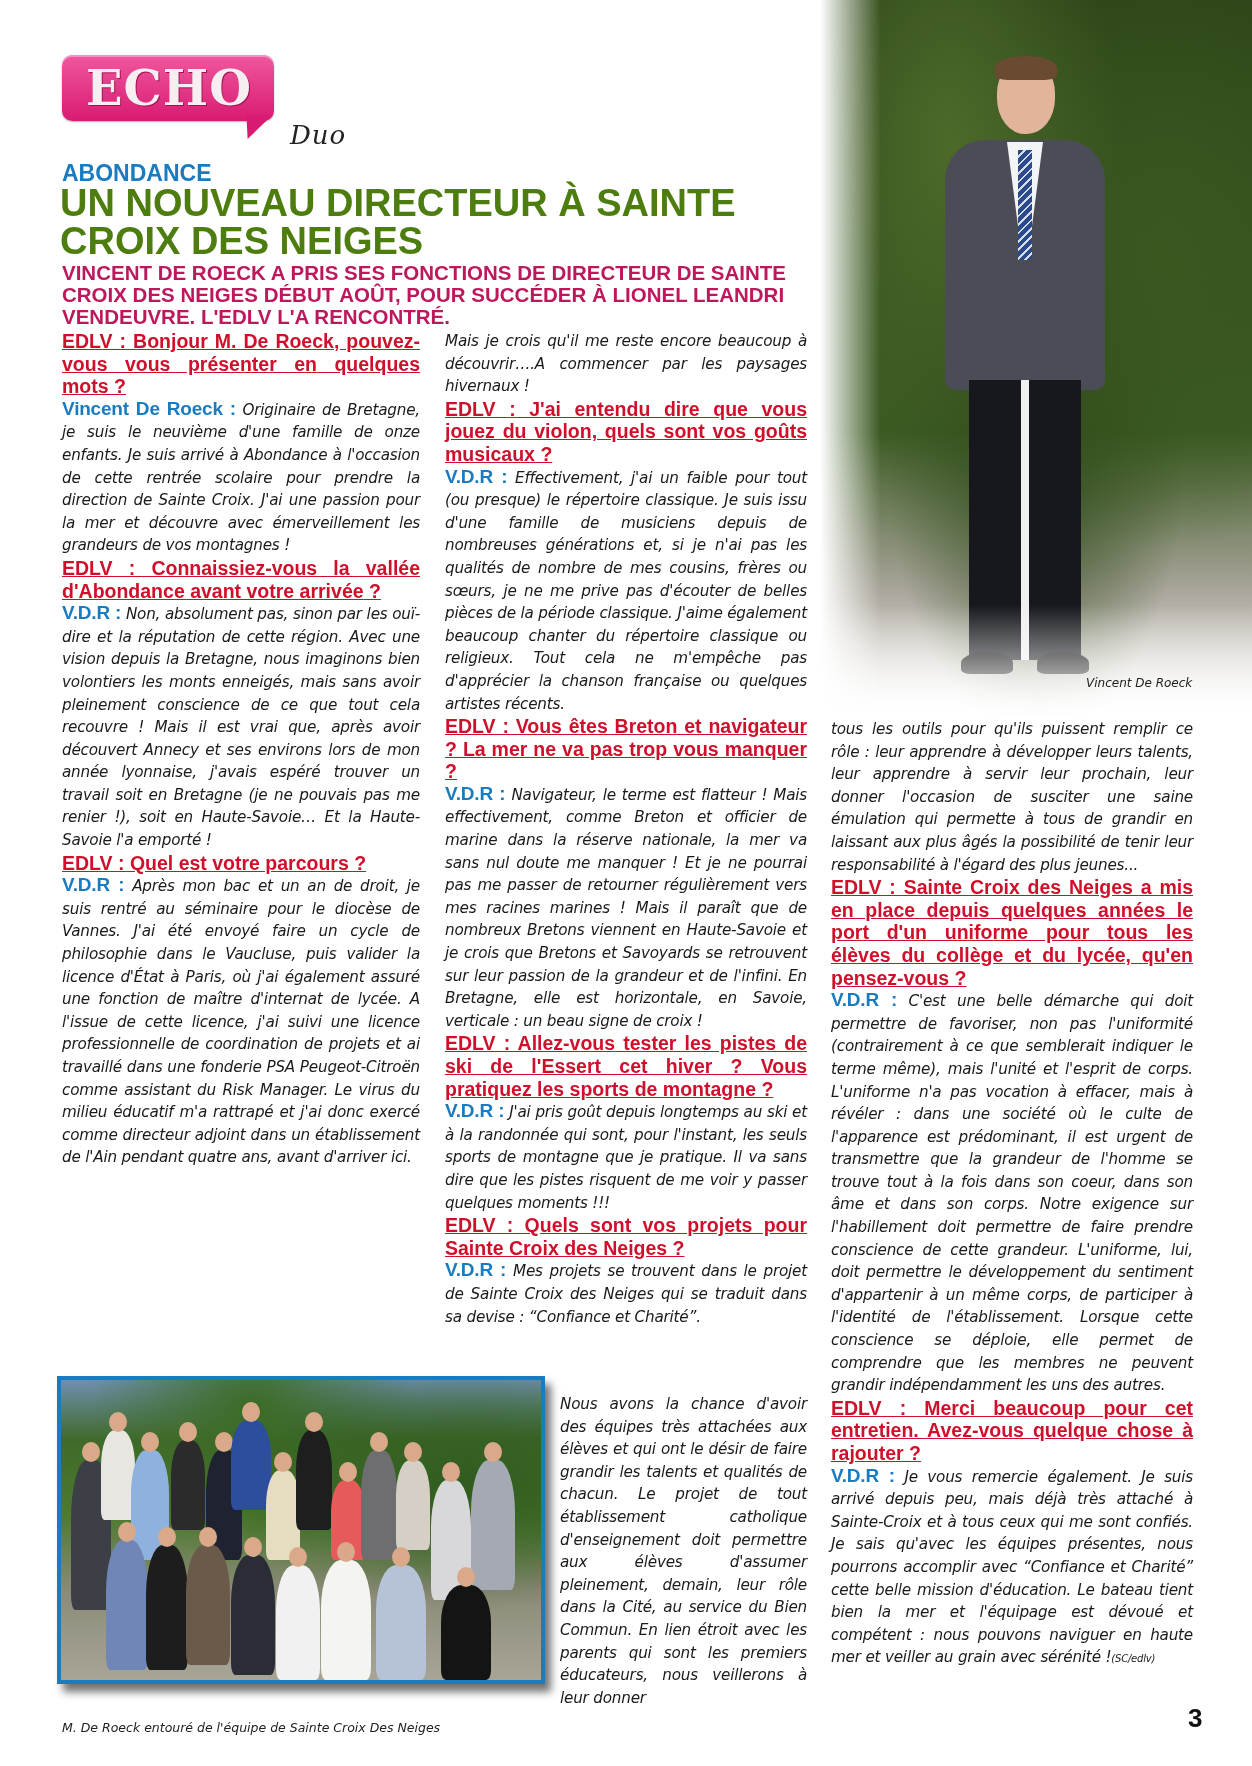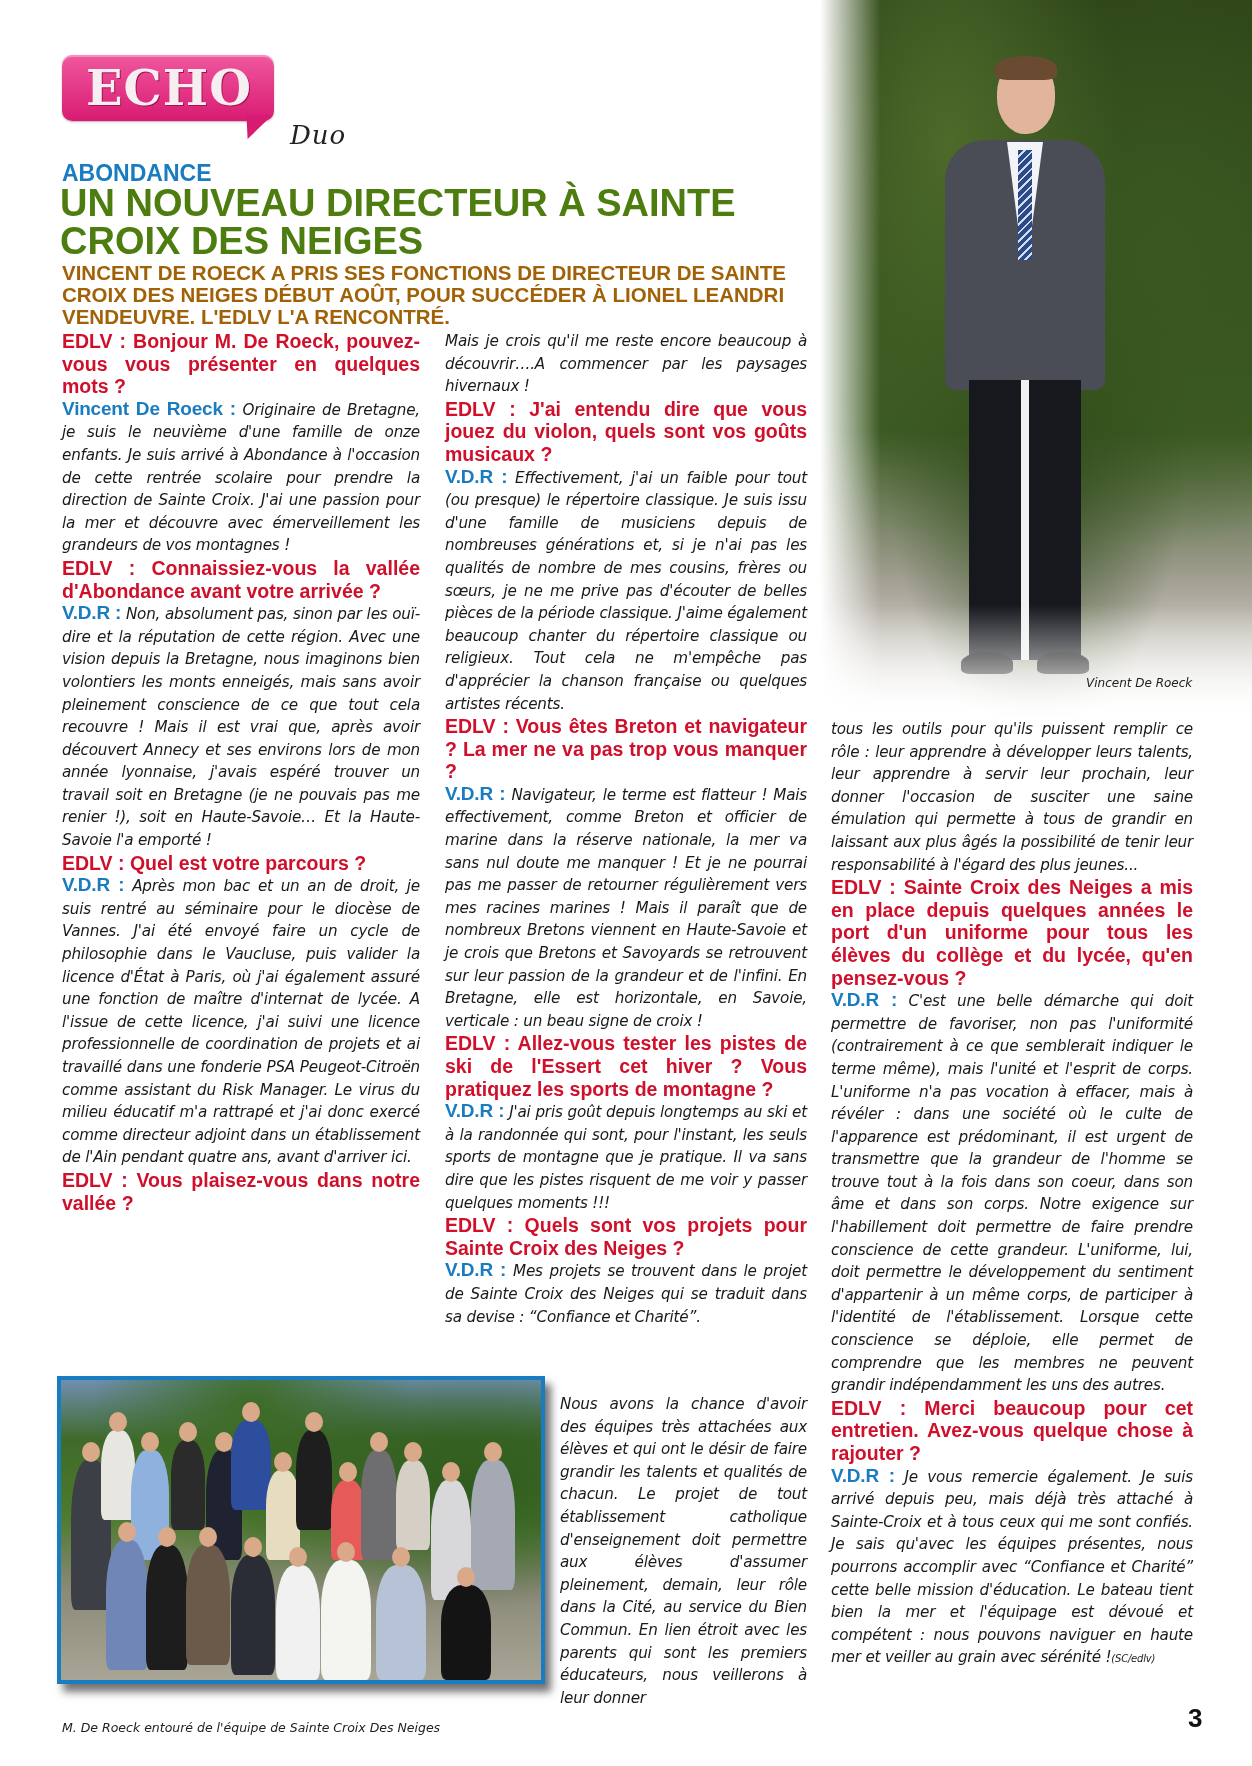--- a/index.html
+++ b/index.html
@@ -94,34 +94,34 @@
     color: #1a7cc0; letter-spacing: 0;
   }
   .headline {
     position: absolute; left: 60px; top: 184px; width: 780px;
     font-family: "Liberation Sans", sans-serif; font-weight: bold; font-size: 38px;
     line-height: 38px; color: #4d7c0f;
   }
   .standfirst {
     position: absolute; left: 62px; top: 262px; width: 770px;
     font-family: "Liberation Sans", sans-serif; font-weight: bold; font-size: 20.5px;
-    line-height: 22px; color: #a16207;
+    line-height: 22px; color: #be185d;
   }
   
   .col {
     position: absolute; font-size: 16.5px; line-height: 22.6px;
     text-align: justify;
   }
   .col-1 { left: 62px; top: 330px; width: 358px; }
   .col-2 { left: 445px; top: 330px; width: 362px; }
   .col-2b { left: 560px; top: 1393px; width: 247px; }
   .col-3 { left: 831px; top: 718px; width: 362px; }
   .q {
     font-family: "Liberation Sans", sans-serif; font-weight: bold; font-size: 19.5px;
-    line-height: 22.6px; color: #d0102b; margin: 0;
+    line-height: 22.6px; color: #d0102b; margin: 0; text-decoration: underline;
   }
   .a { margin: 0; font-style: italic; font-family: "DejaVu Sans", sans-serif; font-size: 15.2px; letter-spacing: -0.2px; }
   .spk {
     font-style: normal; font-family: "Liberation Sans", sans-serif; font-weight: bold;
     font-size: 19px; color: #1a7cc0;
   }
   .credit { font-size: 10px; }
   
   .group {
     position: absolute; left: 57px; top: 1376px; width: 480px; height: 300px;
@@ -180,21 +180,20 @@
 <h1 class="headline" style="margin:0">UN NOUVEAU DIRECTEUR À SAINTE CROIX DES NEIGES</h1>
 <div class="standfirst">VINCENT DE ROECK A PRIS SES FONCTIONS DE DIRECTEUR DE SAINTE CROIX DES NEIGES DÉBUT AOÛT, POUR SUCCÉDER À LIONEL LEANDRI VENDEUVRE. L'EDLV L'A RENCONTRÉ.</div>
 
 <div class="col col-1">
   <p class="q">EDLV : Bonjour M. De Roeck, pouvez-vous vous présenter en quelques mots ?</p>
   <p class="a"><span class="spk">Vincent De Roeck :</span><span> Originaire de Bretagne, je suis le neuvième d'une famille de onze enfants. Je suis arrivé à Abondance à l'occasion de cette rentrée scolaire pour prendre la direction de Sainte Croix. J'ai une passion pour la mer et découvre avec émerveillement les grandeurs de vos montagnes !</span></p>
   <p class="q">EDLV : Connaissiez-vous la vallée d'Abondance avant votre arrivée ?</p>
   <p class="a"><span class="spk">V.D.R :</span><span> Non, absolument pas, sinon par les ouï-dire et la réputation de cette région. Avec une vision depuis la Bretagne, nous imaginons bien volontiers les monts enneigés, mais sans avoir pleinement conscience de ce que tout cela recouvre ! Mais il est vrai que, après avoir découvert Annecy et ses environs lors de mon année lyonnaise, j'avais espéré trouver un travail soit en Bretagne (je ne pouvais pas me renier !), soit en Haute-Savoie… Et la Haute-Savoie l'a emporté !</span></p>
   <p class="q">EDLV : Quel est votre parcours ?</p>
   <p class="a"><span class="spk">V.D.R :</span><span> Après mon bac et un an de droit, je suis rentré au séminaire pour le diocèse de Vannes. J'ai été envoyé faire un cycle de philosophie dans le Vaucluse, puis valider la licence d'État à Paris, où j'ai également assuré une fonction de maître d'internat de lycée. A l'issue de cette licence, j'ai suivi une licence professionnelle de coordination de projets et ai travaillé dans une fonderie PSA Peugeot-Citroën comme assistant du Risk Manager. Le virus du milieu éducatif m'a rattrapé et j'ai donc exercé comme directeur adjoint dans un établissement de l'Ain pendant quatre ans, avant d'arriver ici.</span></p>
-  <p class="q">EDLV : Vous plaisez-vous dans notre vallée ?</p>
 </div>
 
 <div class="col col-2">
   <p class="a">Mais je crois qu'il me reste encore beaucoup à découvrir….A commencer par les paysages hivernaux !</p>
   <p class="q">EDLV : J'ai entendu dire que vous jouez du violon, quels sont vos goûts musicaux ?</p>
   <p class="a"><span class="spk">V.D.R :</span><span> Effectivement, j'ai un faible pour tout (ou presque) le répertoire classique. Je suis issu d'une famille de musiciens depuis de nombreuses générations et, si je n'ai pas les qualités de nombre de mes cousins, frères ou sœurs, je ne me prive pas d'écouter de belles pièces de la période classique. J'aime également beaucoup chanter du répertoire classique ou religieux. Tout cela ne m'empêche pas d'apprécier la chanson française ou quelques artistes récents.</span></p>
   <p class="q">EDLV : Vous êtes Breton et navigateur ? La mer ne va pas trop vous manquer ?</p>
   <p class="a"><span class="spk">V.D.R :</span><span> Navigateur, le terme est flatteur ! Mais effectivement, comme Breton et officier de marine dans la réserve nationale, la mer va sans nul doute me manquer ! Et je ne pourrai pas me passer de retourner régulièrement vers mes racines marines ! Mais il paraît que de nombreux Bretons viennent en Haute-Savoie et je crois que Bretons et Savoyards se retrouvent sur leur passion de la grandeur et de l'infini. En Bretagne, elle est horizontale, en Savoie, verticale : un beau signe de croix !</span></p>
   <p class="q">EDLV : Allez-vous tester les pistes de ski de l'Essert cet hiver ? Vous pratiquez les sports de montagne ?</p>
   <p class="a"><span class="spk">V.D.R :</span><span> J'ai pris goût depuis longtemps au ski et à la randonnée qui sont, pour l'instant, les seuls sports de montagne que je pratique. Il va sans dire que les pistes risquent de me voir y passer quelques moments !!!</span></p>

